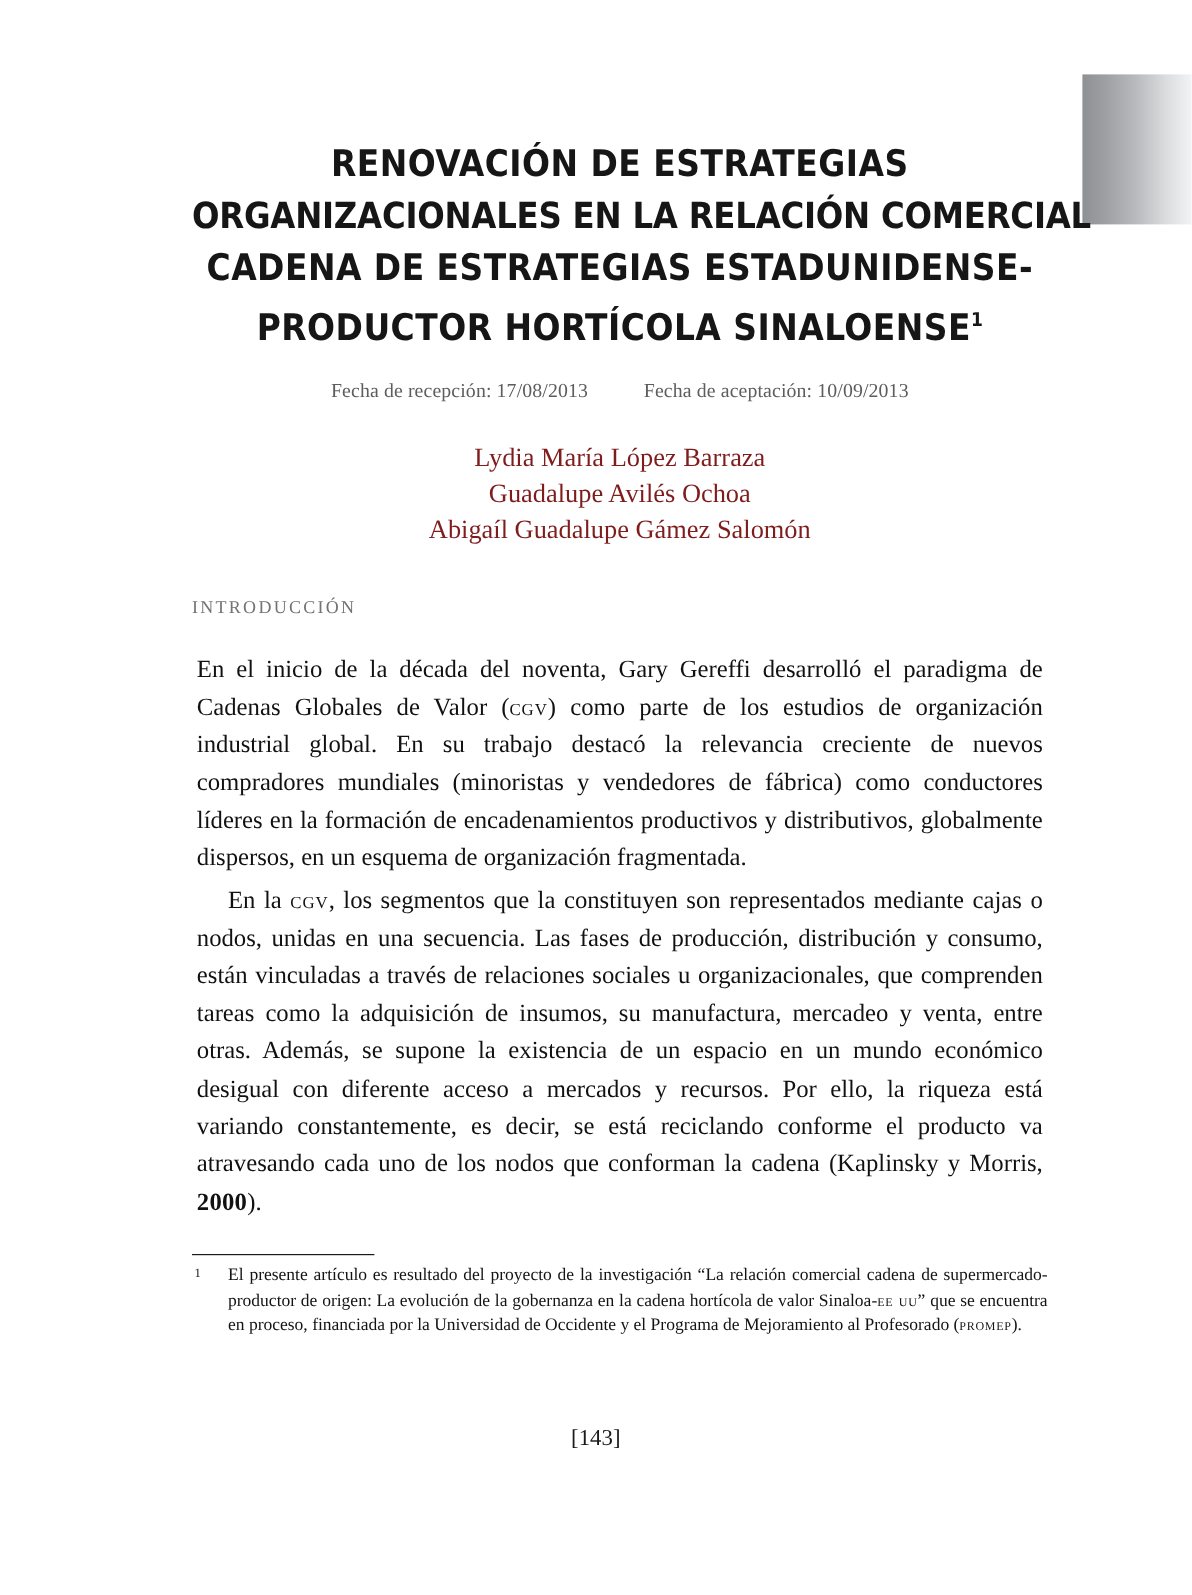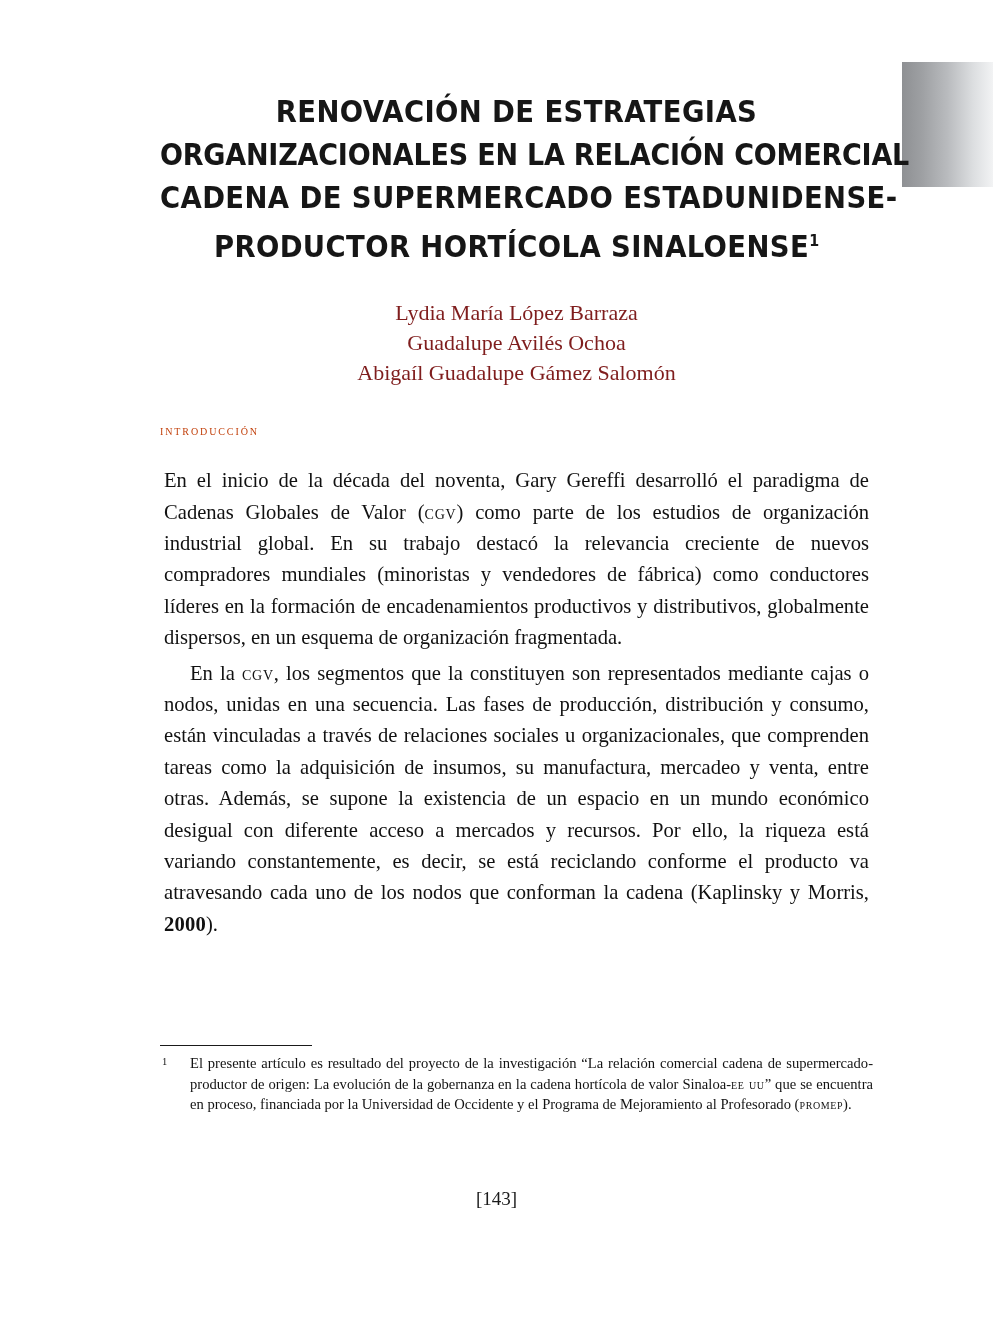--- a/index.html
+++ b/index.html
@@ -39,21 +39,21 @@
   #content {
     position: absolute;
     left: 160px;
     top: 0;
     width: 713px;
   }
 
   
   #article-title {
     margin: 0;
-    padding-top: 90px;
+    padding-top: 116px;
     text-align: center;
     font-family: "DejaVu Sans Condensed", "Liberation Sans Narrow", "Liberation Sans", sans-serif;
     font-weight: 600;
     font-size: 30.5px;
     line-height: 43px;
     letter-spacing: 0.4px;
     color: #161616;
   }
   #article-title .tline {
     display: block;
@@ -93,26 +93,26 @@
     color: #7f1d1d;
   }
   #authors .author {
     display: block;
   }
 
   
   #section-heading {
     margin: 0;
     padding-top: 35px;
-    font-size: 14px;
+    font-size: 22px;
     font-weight: normal;
     font-variant: small-caps;
     text-transform: lowercase;
     letter-spacing: 1.9px;
-    color: #c2410c;
+    color: #737373;
   }
 
   
   .body-par {
     margin: 4px;
     font-size: 20.6px;
     line-height: 31.4px;
     text-align: justify;
     text-justify: inter-word;
     color: #111111;
@@ -186,24 +186,29 @@
 
 <div id="page">
 
   <div id="corner-gradient"></div>
 
   <div id="content">
 
     <h1 id="article-title">
         <span class="tline">RENOVACIÓN DE ESTRATEGIAS</span>
         <span class="tline squeeze">ORGANIZACIONALES EN LA RELACIÓN COMERCIAL</span>
-        <span class="tline">CADENA DE SUPERMERCADO ESTADUNIDENSE-</span>
+        <span class="tline">CADENA DE ESTRATEGIAS ESTADUNIDENSE-</span>
         <span class="tline">PRODUCTOR HORTÍCOLA SINALOENSE<span class="tsup">1</span></span>
       </h1>
 
+    <p id="dates-line">
+      <span>Fecha de recepción: 17/08/2013</span>
+      <span class="date-gap"></span>
+      <span>Fecha de aceptación: 10/09/2013</span>
+    </p>
 
     <div id="authors">
         <span class="author">Lydia María López Barraza</span>
         <span class="author">Guadalupe Avilés Ochoa</span>
         <span class="author">Abigaíl Guadalupe Gámez Salomón</span>
       </div>
 
     <h2 id="section-heading">INTRODUCCIÓN</h2>
 
     <div id="paragraphs">

